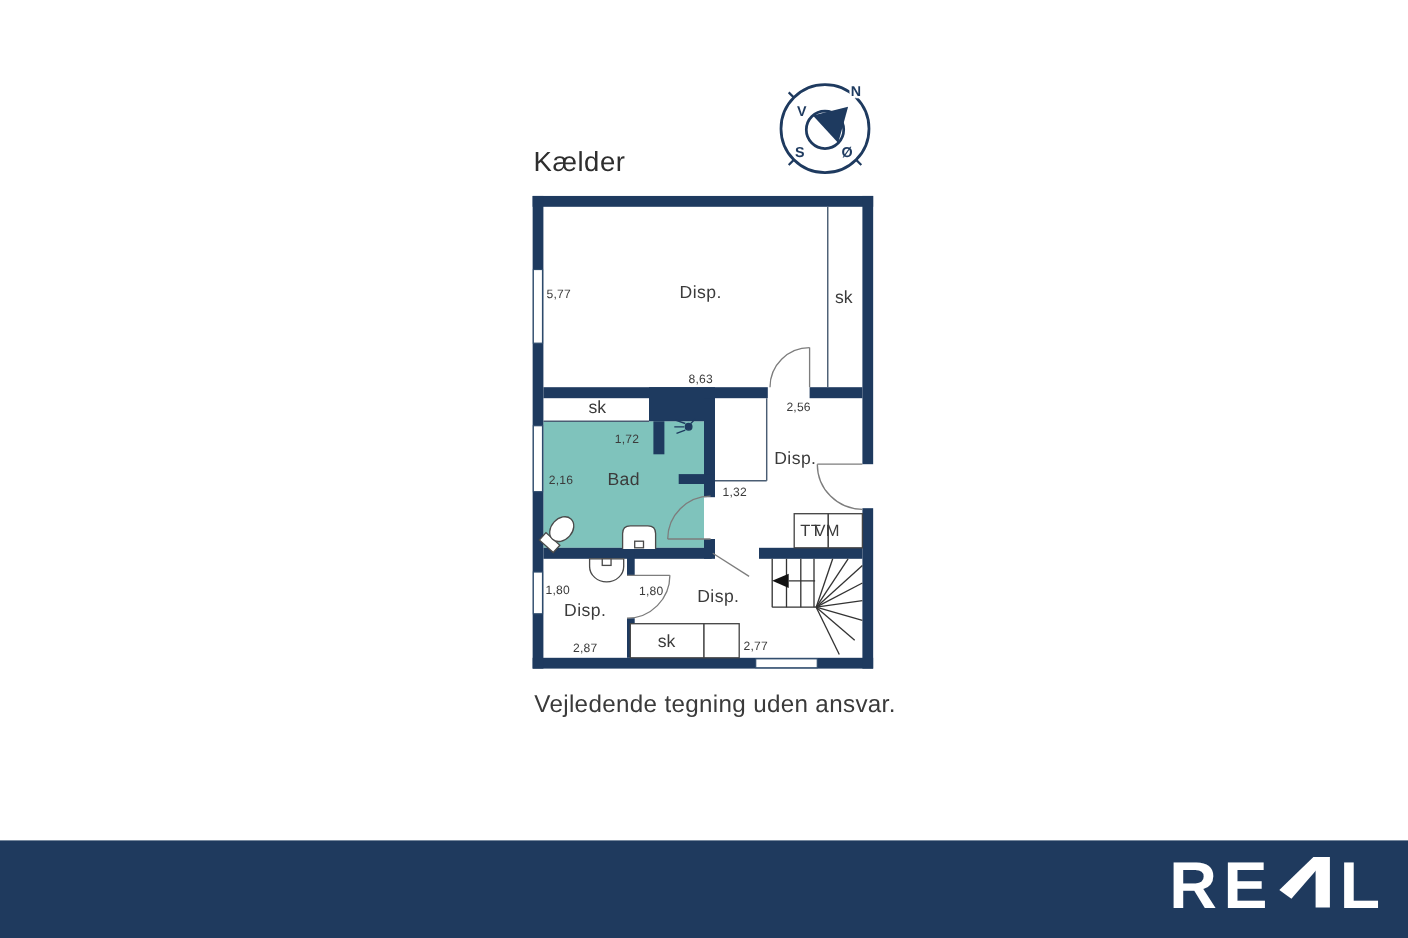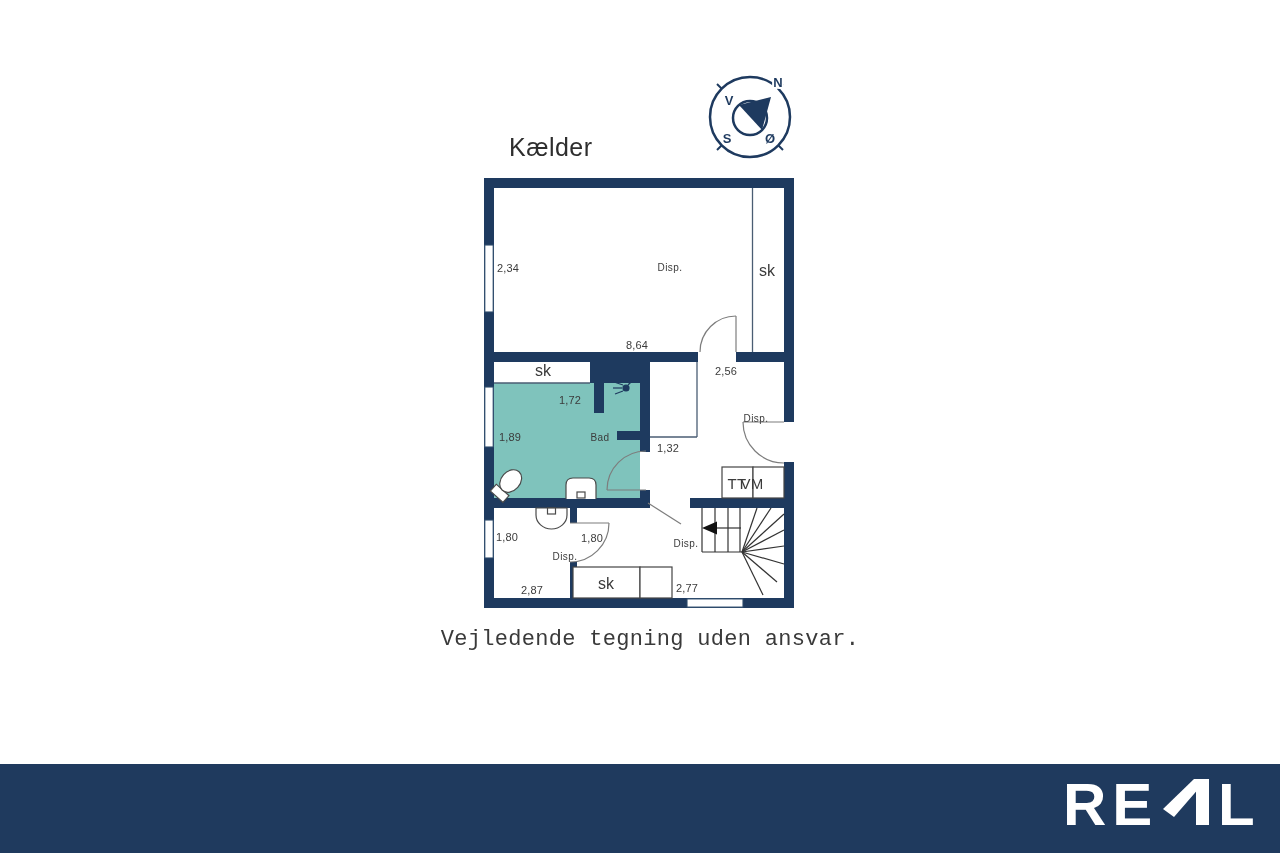--- a/index.html
+++ b/index.html
@@ -1,30 +1,30 @@
 <!DOCTYPE html>
 <html><head>
 <meta charset="utf-8">
 <style>
   html,body{margin:0;padding:0;background:#ffffff;width:1280px;height:853px;overflow:hidden;
     font-family:"Liberation Sans", sans-serif;}
   .page{position:relative;width:1280px;height:853px;background:#ffffff;}
   .title{position:absolute;left:485px;top:133px;font-size:25px;font-weight:500;
-    color:#2e2e2e;letter-spacing:.5px;margin-left:24px;}
+    color:#2e2e2e;letter-spacing:.5px;}
   .compass{position:absolute;left:703px;top:70px;}
   .plan{position:absolute;left:484px;top:178px;width:310px;height:430px;}
   .plan svg{position:absolute;left:0;top:0;}
   .labels{position:absolute;left:0;top:0;width:310px;height:430px;}
   .lbl{position:absolute;transform:translate(-50%,-50%);white-space:nowrap;color:#3b3b3b;}
   .lbl.dim{font-size:11px;letter-spacing:.2px;}
-  .lbl.room{font-size:10px;letter-spacing:.4px;margin-left:33px;}
+  .lbl.room{font-size:16px;letter-spacing:.4px;}
   .lbl.sk{font-size:16px;}
   .lbl.appl{font-size:15px;letter-spacing:.3px;}
   .caption{position:absolute;left:650px;top:627px;transform:translateX(-50%);
-    font-size:22px;color:#3a3a3a;letter-spacing:.3px;font-family:Liberation Mono, monospace;}
+    font-size:22px;color:#3a3a3a;letter-spacing:.3px;}
   .footer{position:absolute;left:0;top:764px;width:1280px;height:91px;background:#1f3a5e;}
   .logo{position:absolute;right:25px;top:14px;}
   .wall{fill:#1e3a5f;}
   .winframe{fill:#ffffff;stroke:#2c4a6b;stroke-width:1.1;}
   .thin{stroke:#4a5d73;stroke-width:1.3;fill:none;}
   .door{stroke:#7d7d7d;stroke-width:1.2;fill:none;}
   .stair{stroke:#333333;stroke-width:1.2;fill:none;}
   .fixture{stroke:#4a4a4a;stroke-width:1.2;fill:#ffffff;}
   .box{stroke:#444444;stroke-width:1.2;fill:#ffffff;}
   .ctext{font-size:13px;font-weight:bold;fill:#1e3a5f;paint-order:stroke;stroke:#ffffff;stroke-width:4px;}
@@ -144,28 +144,28 @@
           <circle cx="142" cy="210" r="3" fill="#1e3a5f"></circle>
           <line x1="139" y1="207" x2="130" y2="204"></line>
           <line x1="138" y1="210" x2="129" y2="210"></line>
           <line x1="139" y1="213" x2="131" y2="216"></line>
           <line x1="144" y1="207" x2="148" y2="203"></line>
         </g>
       </g>
     </svg>
 
     <div class="labels">
-      <span class="lbl dim" style="left:24px;top:90px">2,34</span>
+      <span class="lbl dim" style="left:24px;top:90px">5,77</span>
       <span class="lbl room" style="left:153px;top:89px">Disp.</span>
       <span class="lbl sk" style="left:283px;top:93px">sk</span>
-      <span class="lbl dim" style="left:153px;top:167px">8,64</span>
+      <span class="lbl dim" style="left:153px;top:167px">8,63</span>
       <span class="lbl dim" style="left:242px;top:193px">2,56</span>
       <span class="lbl sk" style="left:59px;top:193px">sk</span>
       <span class="lbl dim" style="left:86px;top:222px">1,72</span>
-      <span class="lbl dim" style="left:26px;top:259px">1,89</span>
+      <span class="lbl dim" style="left:26px;top:259px">2,16</span>
       <span class="lbl room" style="left:83px;top:259px">Bad</span>
       <span class="lbl dim" style="left:184px;top:270px">1,32</span>
       <span class="lbl room" style="left:239px;top:240px">Disp.</span>
       <span class="lbl appl" style="left:253px;top:305px">TT</span>
       <span class="lbl appl" style="left:268px;top:305px">VM</span>
       <span class="lbl dim" style="left:23px;top:359px">1,80</span>
       <span class="lbl dim" style="left:108px;top:360px">1,80</span>
       <span class="lbl room" style="left:48px;top:378px">Disp.</span>
       <span class="lbl dim" style="left:48px;top:412px">2,87</span>
       <span class="lbl room" style="left:169px;top:365px">Disp.</span>

